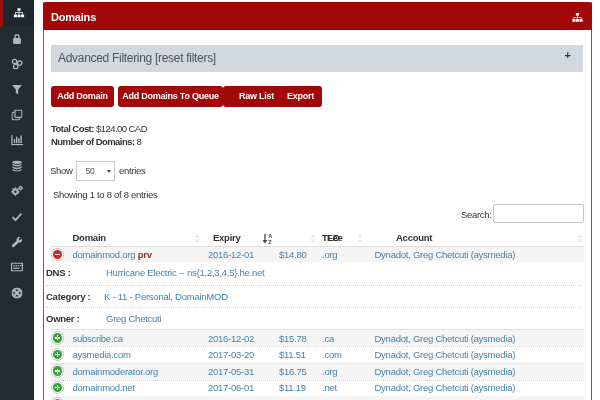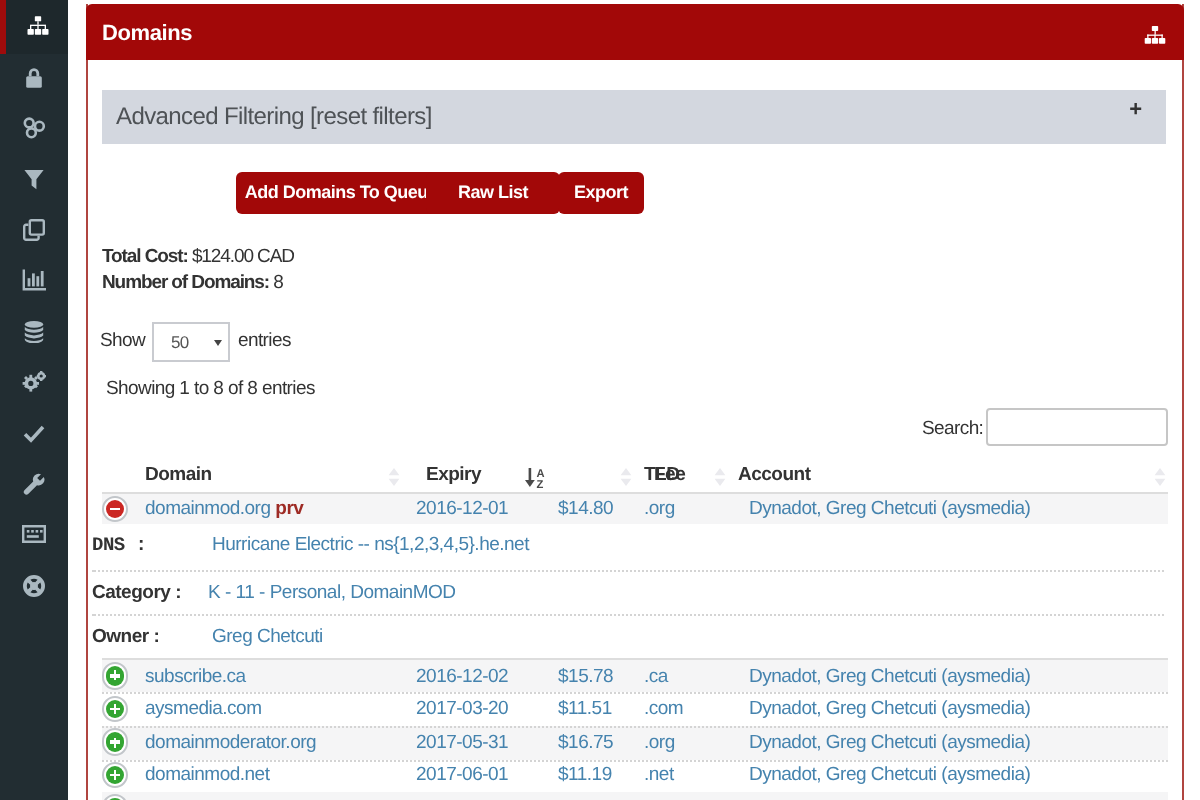--- a/index.html
+++ b/index.html
@@ -177,43 +177,44 @@
           <path d="M1.6 5.4h0.8v2.2h-0.8zM6.1 5.4h0.8v2.2h-0.8zM10.6 5.4h0.8v2.2h-0.8z"></path>
         </g>
       </svg>
   </div>
 
   <div id="adv">
       <div class="t">Advanced Filtering [reset filters]</div>
       <div class="p">+</div>
     </div>
 
+  <div class="btn" style="left:51px; width:63px;"><span>Add Domain</span></div>
   <div class="btn" style="left:118px; width:105px;"><span>Add Domains To Queue</span></div>
-  <div class="btn" style="left:213px; width:67px;"><span>Raw List</span></div>
+  <div class="btn" style="left:223px; width:67px;"><span>Raw List</span></div>
   <div class="btn" style="left:279px; width:43px;"><span>Export</span></div>
 
   <div class="abs lbl" style="left:51px; top:123px; letter-spacing:-0.55px;"><b>Total Cost:</b> $124.00 CAD</div>
   <div class="abs lbl" style="left:51px; top:135.8px; letter-spacing:-0.55px;"><b>Number of Domains:</b> 8</div>
 
   <div class="abs lbl" style="left:50px; top:164.5px;">Show</div>
   <div class="abs" style="left:75.5px; top:161.3px; width:39px; height:20px; border:1px solid #c9cbd0; background:#fff;"></div>
   <div class="abs lbl" style="left:85.5px; top:166px; font-size:8.5px; color:#555;">50</div>
   <div class="abs" style="left:106.5px; top:169.5px; width:0; height:0; border-left:2.8px solid transparent; border-right:2.8px solid transparent; border-top:3.5px solid #444;"></div>
   <div class="abs lbl" style="left:119px; top:164.5px;">entries</div>
 
   <div class="abs lbl" style="left:53px; top:189px;">Showing 1 to 8 of 8 entries</div>
 
   <div class="abs lbl" style="left:461px; top:209px;">Search:</div>
   <input class="search" style="left: 493px; top: 204px; width: 91px; height: 19px;">
 
   <div class="hcell" style="left:72.5px; top:232.3px;">Domain</div>
   <div class="hcell" style="left:213px; top:232.3px;text-align:right;">Expiry</div>
   <div class="hcell" style="left:280px; top:232.3px;padding-left:47px;">Fee</div>
   <div class="hcell" style="left:322px; top:232.3px;">TLD</div>
-  <div class="hcell" style="left:369px; top:232.3px;">Account</div>
+  <div class="hcell" style="left:396px; top:232.3px;">Account</div>
 
   <svg class="abs" style="left:262px; top:234px;" width="12" height="10" viewBox="0 0 12 10">
       <g fill="#4a4a4a">
         <path d="M2.3 0h1.3v6.5H2.3z"></path>
         <path d="M0.5 6h4.9L2.95 9.5z"></path>
         <text x="6.2" y="4.4" font-size="5.6" font-weight="bold" font-family="Liberation Sans">A</text>
         <text x="6.2" y="9.9" font-size="5.6" font-weight="bold" font-family="Liberation Sans">Z</text>
       </g>
     </svg>
 
@@ -246,21 +247,21 @@
   <div class="stripe" style="top:247px; height:15px;"></div>
   <div class="eicon redc" style="left:50.8px; top:247.7px;">
       <div class="in"></div>
     </div>
   <div class="cell" style="left:72.5px; top:249px;">domainmod.org <b style="color:#9e2b25;">prv</b></div>
   <div class="cell" style="left:208px; top:249px;">2016-12-01</div>
   <div class="cell" style="left:279px; top:249px;text-align:right;">$14.80</div>
   <div class="cell" style="left:322px; top:249px;">.org</div>
   <div class="cell" style="left:374.5px; top:249px;">Dynadot, Greg Chetcuti (aysmedia)</div>
 
-  <div class="hcell" style="left:46px; top:267px; color:#333;font-family:Liberation Mono, monospace;">DNS :</div>
+  <div class="hcell" style="left:46px; top:267px; color:#333;">DNS :</div>
   <div class="cell" style="left:106px; top:267px;">Hurricane Electric -- ns{1,2,3,4,5}.he.net</div>
   <div class="dotline" style="top:284.5px;"></div>
   <div class="hcell" style="left:46px; top:290.5px; color:#333;">Category :</div>
   <div class="cell" style="left:104px; top:290.5px;">K - 11 - Personal, DomainMOD</div>
   <div class="dotline" style="top:307px;"></div>
   <div class="hcell" style="left:46px; top:312.5px; color:#333;">Owner :</div>
   <div class="cell" style="left:106px; top:312.5px;">Greg Chetcuti</div>
 
   <div class="solline" style="top:329px;"></div>
   <div class="stripe" style="top:329.8px; height:16.6px;"></div>

